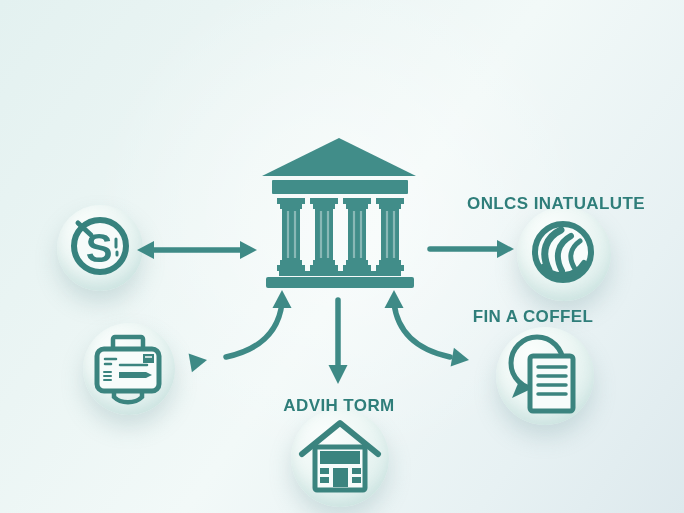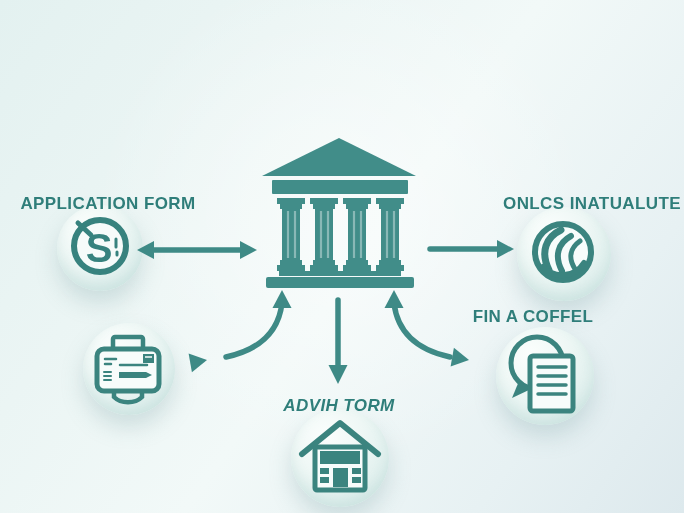--- a/index.html
+++ b/index.html
@@ -24,23 +24,23 @@
   .halo-swift{left:83px; top:323px; width:92px; height:92px;}
   .halo-house{left:291px;top:409px; width:98px; height:98px;}
   .halo-fin  {left:496px;top:327px; width:98px; height:98px;}
   svg.art{position:absolute;left:0;top:0;}
   .node-label{
     position:absolute;transform:translate(-50%,-50%);
     white-space:nowrap;font-weight:bold;font-size:17px;
     letter-spacing:0.4px;color:#2f7e7a;
   }
   .lbl-app  {left:108px;top:204px;}
-  .lbl-onlcs{left:556px;top:204px;margin-left:36px;}
+  .lbl-onlcs{left:556px;top:204px;}
   .lbl-swift{left:134px;top:319px;}
-  .lbl-house{left:339px;top:406px;font-style:italic;}
+  .lbl-house{left:339px;top:406px;}
   .lbl-fin  {left:533px;top:317px;}
 </style>
 </head>
 <body>
 
 <div class="canvas">
 
   <div class="halo halo-app"></div>
   <div class="halo halo-onlcs"></div>
   <div class="halo halo-swift"></div>
@@ -178,17 +178,16 @@
       <rect x="530" y="356" width="43" height="55" rx="3" fill="#f7fcfb" stroke="#3b847f" stroke-width="5"></rect>
       <g stroke="#3b847f" stroke-width="3.5" stroke-linecap="round">
         <line x1="538" y1="367" x2="566" y2="367"></line>
         <line x1="538" y1="376" x2="566" y2="376"></line>
         <line x1="538" y1="385" x2="566" y2="385"></line>
         <line x1="538" y1="394" x2="566" y2="394"></line>
       </g>
     </g>
   </svg>
 
-  <div class="node-label lbl-app">APPLICATION FORM</div>
   <div class="node-label lbl-onlcs">ONLCS INATUALUTE</div>
   <div class="node-label lbl-house">ADVIH TORM</div>
   <div class="node-label lbl-fin">FIN A COFFEL</div>
 </div>
 
 </body></html>

